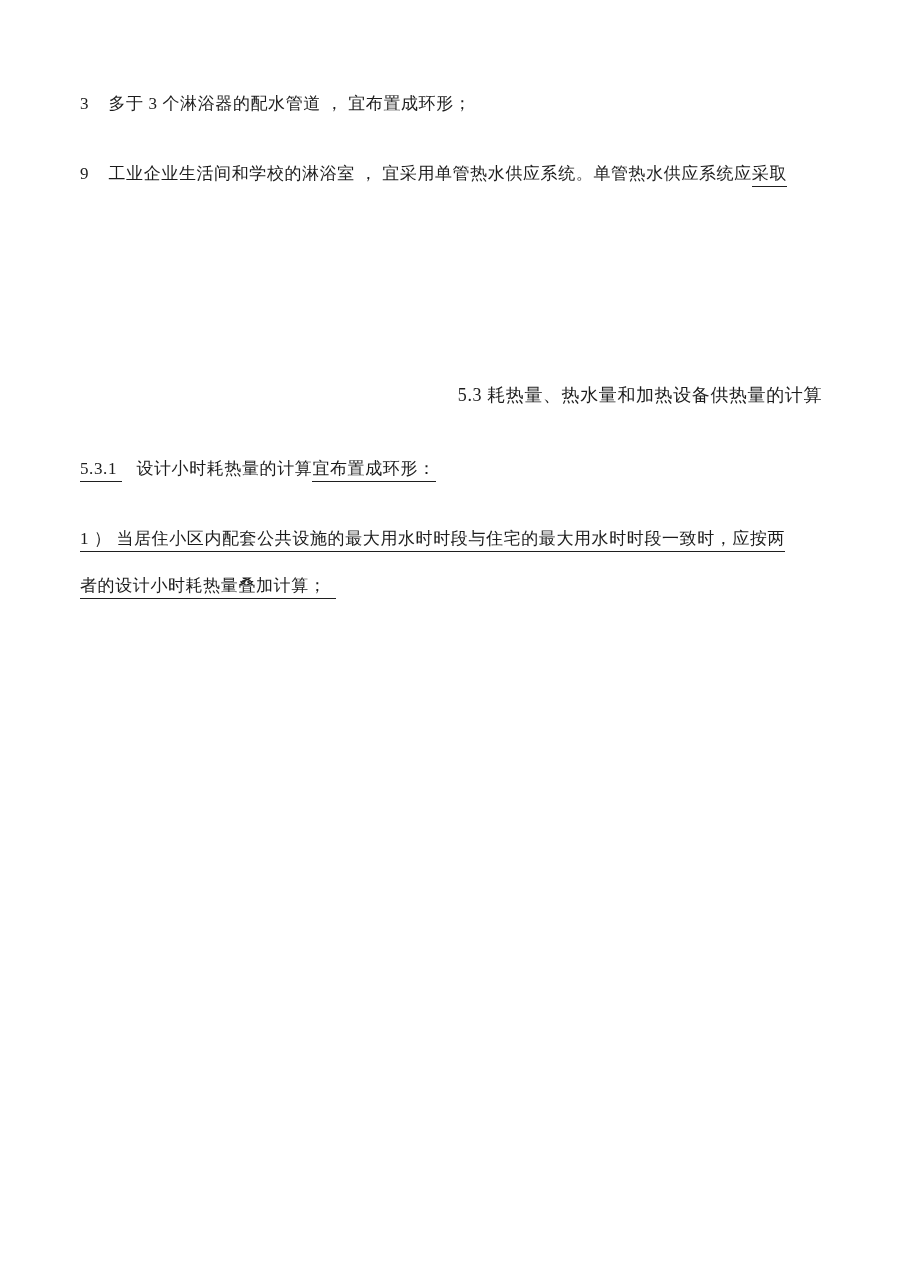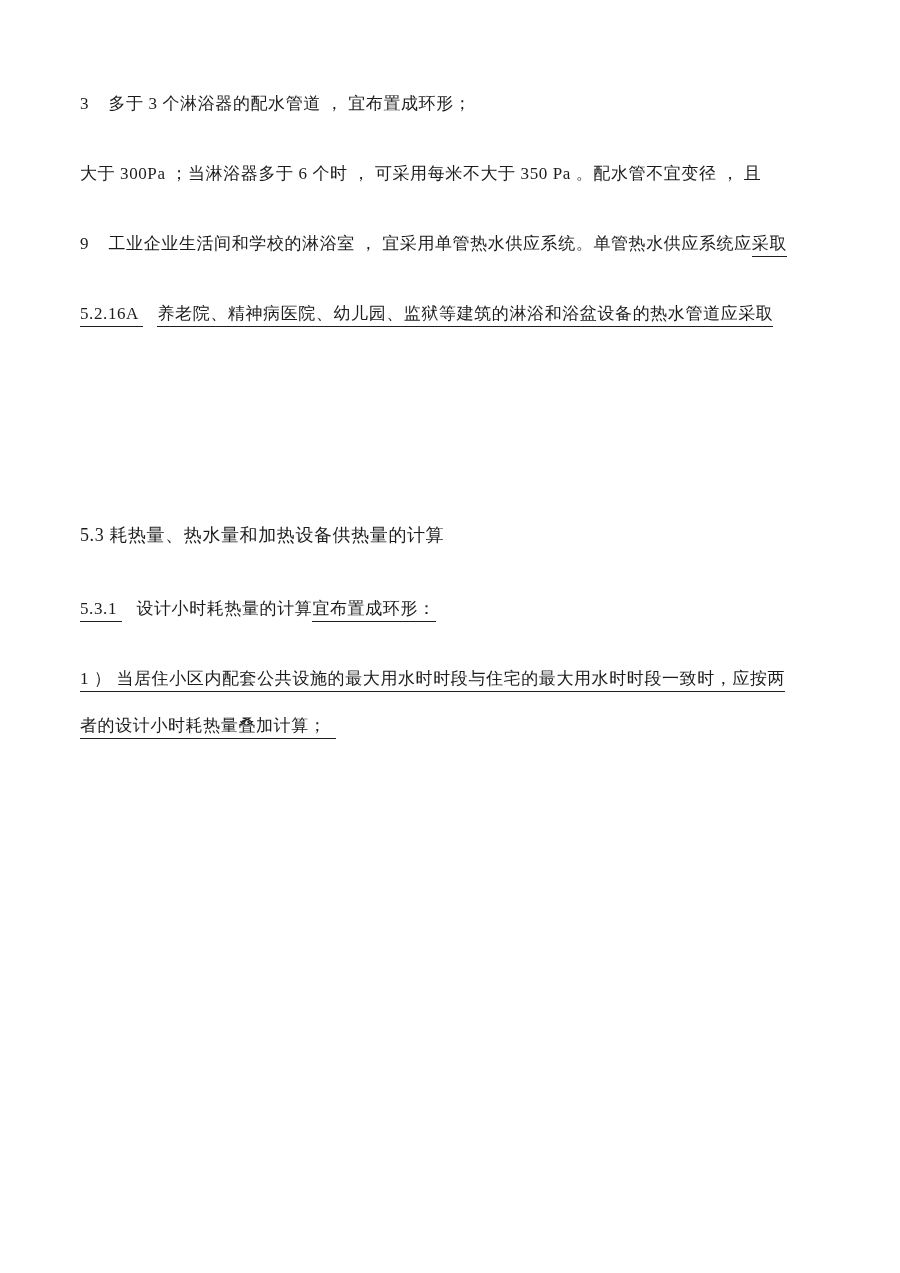--- a/index.html
+++ b/index.html
@@ -27,45 +27,43 @@
     white-space: pre;
     line-height: 47px;
     height: 47px;
     letter-spacing: 0.6px;
   }
   .u {
     border-bottom: 1.6px solid #1f1f1f;
     padding-bottom: 3px;
   }
   .heading {
-    text-align: left;
+    text-align: right;
     margin: 175px 0 26px 0;
     font-size: 18px;
   }
 </style>
 </head>
 <body>
 
 <div class="page">
 
   <p class="para">
     <span class="line"><span>3    多于 3 个淋浴器的配水管道 ， 宜布置成环形；</span></span>
   </p>
 
   <p class="para">
-    <span class="line"><span>大于 300Pa ；当淋浴器多于 6 个时 ， 可采用每米不大于 350 Pa 。配水管不宜变径 ， 且</span></span>
   </p>
 
   <p class="para">
     <span class="line"><span>9    工业企业生活间和学校的淋浴室 ， 宜采用单管热水供应系统。单管热水供应系统应</span><span class="u">采取</span></span>
   </p>
 
 
   <p class="para">
-    <span class="line"><span class="u">5.2.16A </span><span>   </span><span class="u">养老院、精神病医院、幼儿园、监狱等建筑的淋浴和浴盆设备的热水管道应采取</span></span>
   </p>
 
   <p class="para heading">
     <span class="line"><span>5.3 耗热量、热水量和加热设备供热量的计算</span></span>
   </p>
 
   <p class="para">
     <span class="line"><span class="u">5.3.1 </span><span>   设计小时耗热量的计算</span><span class="u">宜布置成环形：</span></span>
   </p>
 

